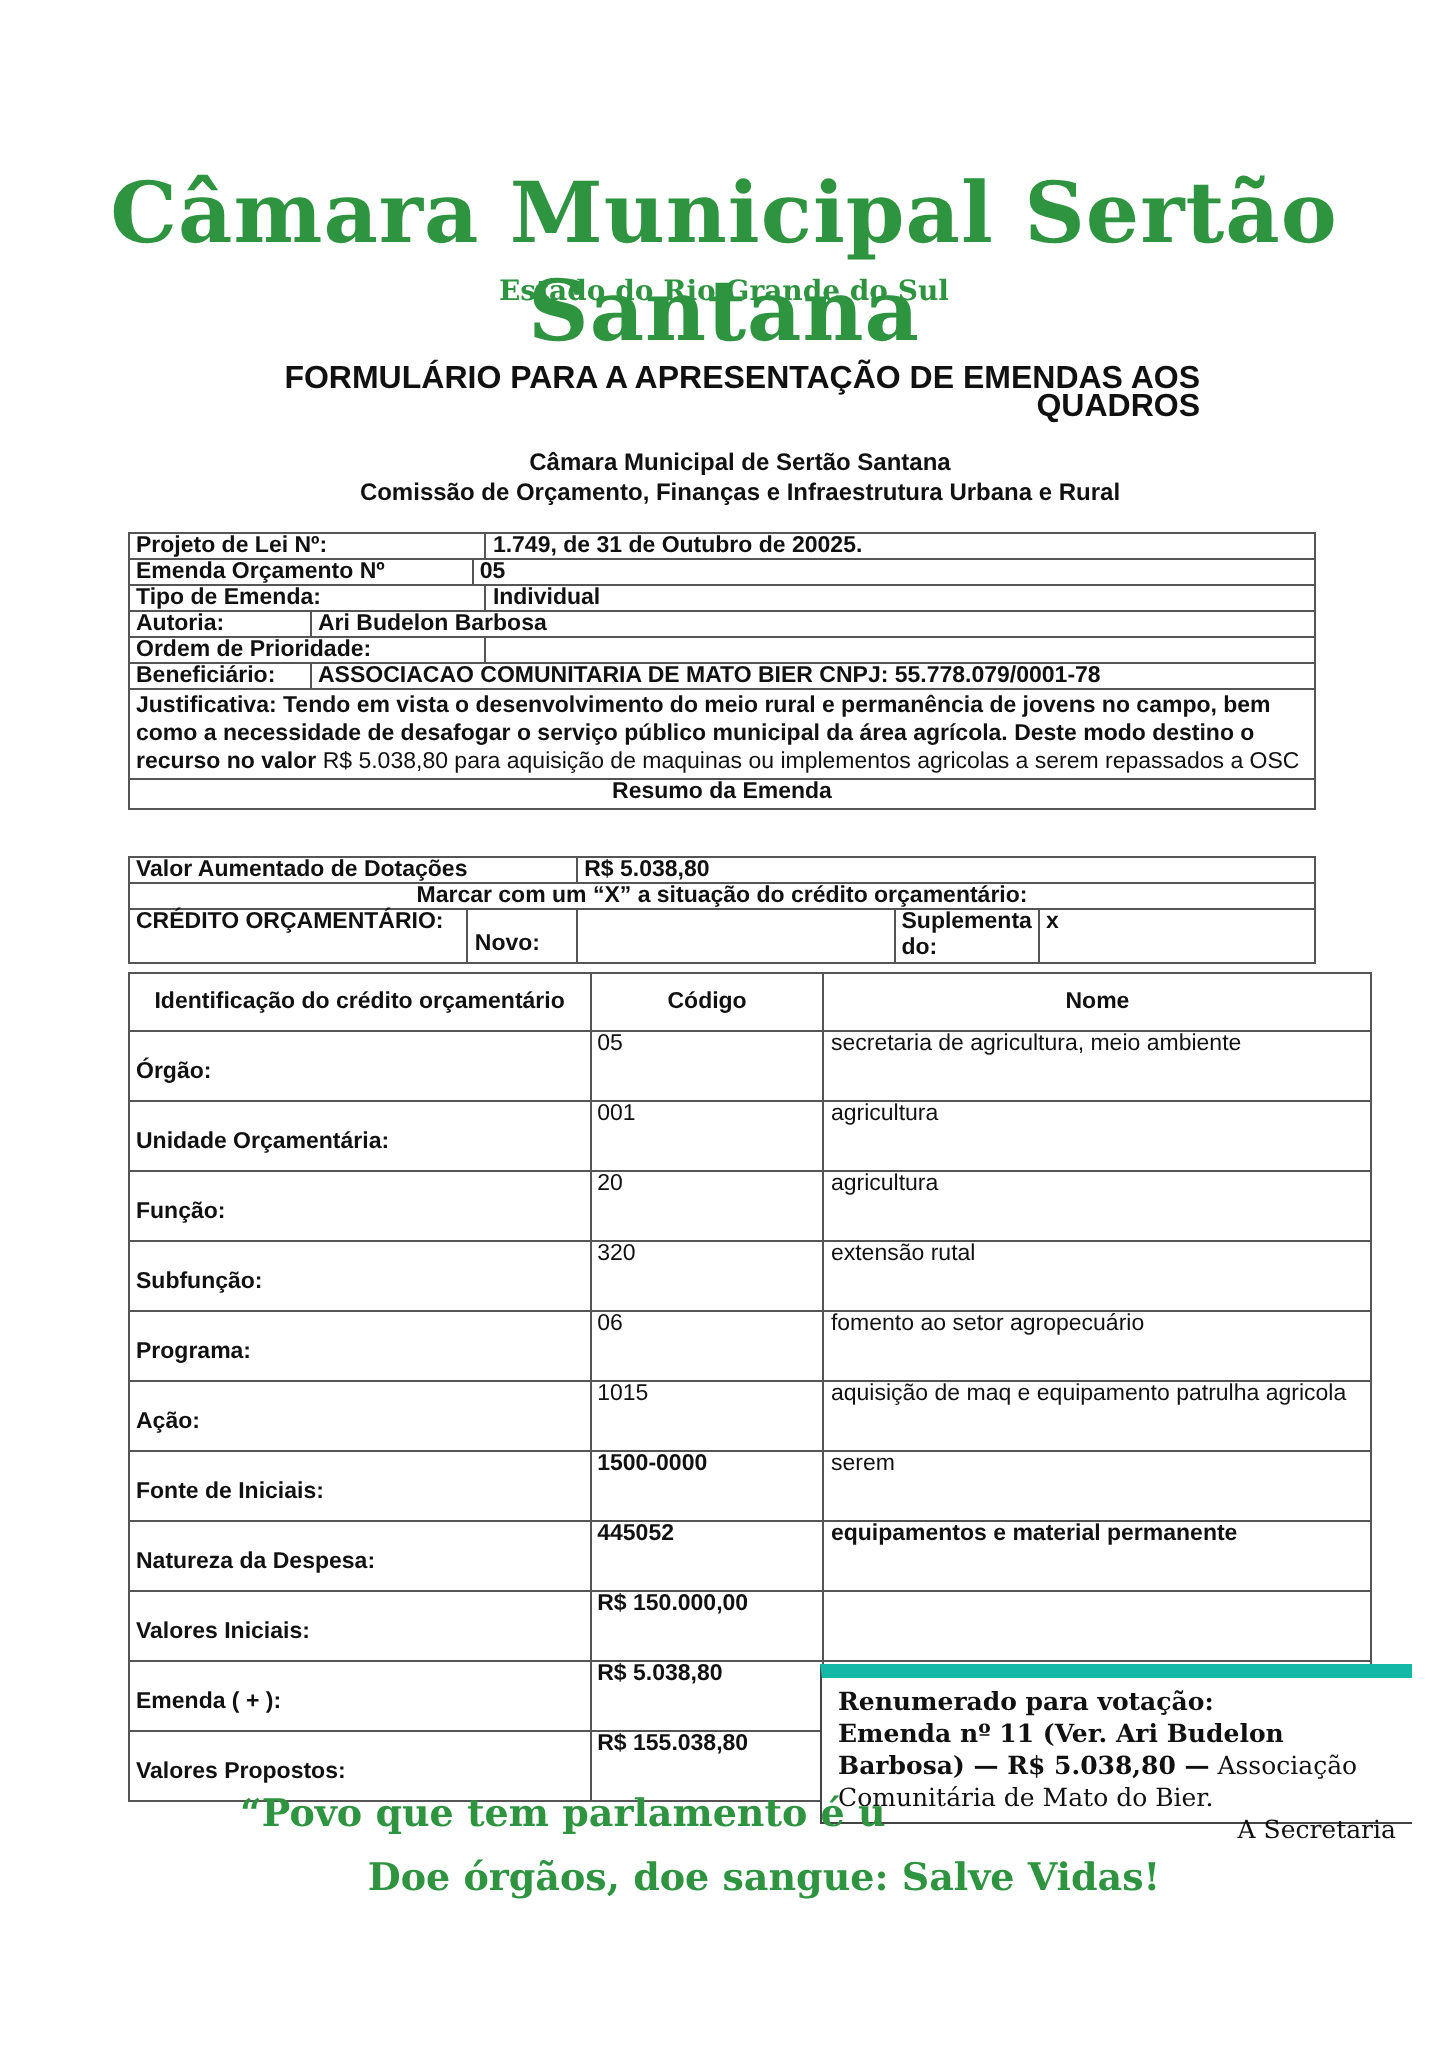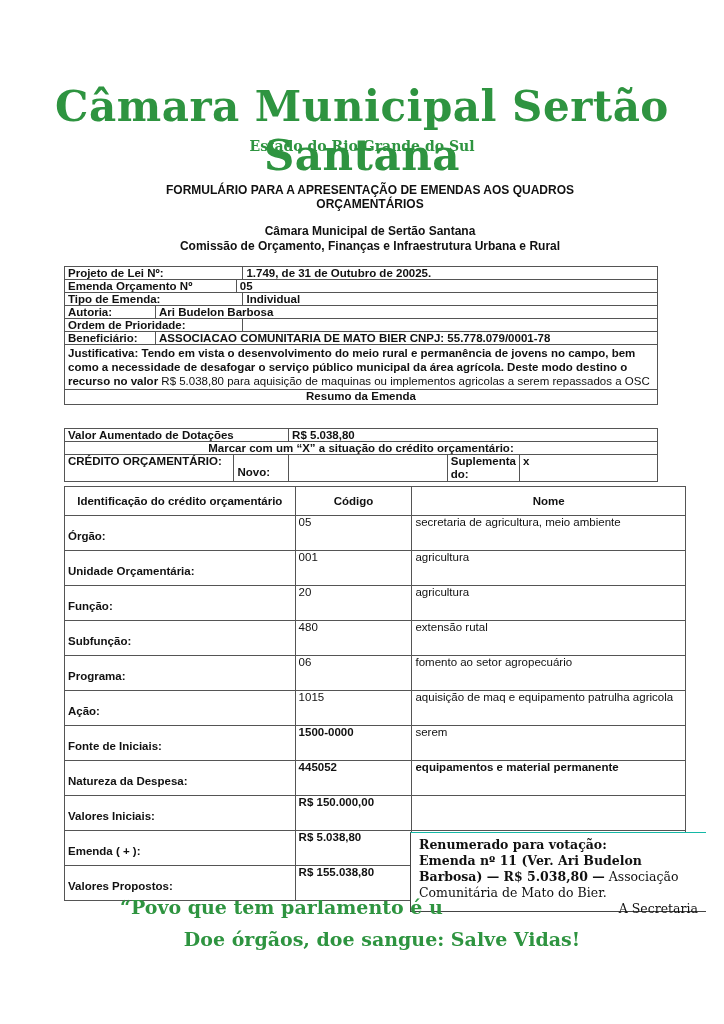--- a/index.html
+++ b/index.html
@@ -1,46 +1,45 @@
 <!DOCTYPE html>
 <html><head>
 <meta charset="utf-8">
 <style>
   html, body { margin:0; padding:0; }
   body { width:724px; height:1024px; background:#ffffff; position:relative; overflow:hidden; font-family:"Liberation Sans", sans-serif; color:#111; }
   .page { position:absolute; left:0; top:0; width:724px; height:1024px; }
   .title-main { position:absolute; left:0; width:724px; top:82px; text-align:center; font-family:"DejaVu Serif", serif; font-weight:bold; color:#2e9440; font-size:42px; letter-spacing:0.5px; }
   .title-sub { position:absolute; left:0; width:724px; top:138px; text-align:center; font-family:"DejaVu Serif", serif; font-weight:bold; color:#2e9440; font-size:14px; }
-  .form-title { position:absolute; left:140px; width:460px; top:183px; text-align:center; font-weight:bold; font-size:12px; line-height:14px; }
+  .form-title { position:absolute; left:140px; width:460px; top:183px; text-align:right; font-weight:bold; font-size:16px; line-height:14px; }
   .org { position:absolute; left:140px; width:460px; top:224px; text-align:center; font-weight:bold; font-size:12px; line-height:15px; }
   table { border-collapse:collapse; position:absolute; }
   td { border:1px solid #555; font-size:11.5px; padding:0 3px; vertical-align:top; }
   .t1 { left:64px; top:266px; width:594px; }
   .t1 td { font-weight:bold; height:12px; line-height:12px; }
   .b { font-weight:bold; }
   .n { font-weight:normal; }
   .center { text-align:center; }
   .t2 { left:64px; top:486px; width:622px; }
   .t2 td { height:28px; }
   .t2 td.lbl { font-weight:bold; vertical-align:middle; padding-top:6px; }
-  .note { position:absolute; left:410px; top:832px; width:296px; height:80px; border-left:1px solid #444; border-bottom:1px solid #444; border-top:1px solid #14b8a6; font-family:"DejaVu Serif", serif; font-size:12.5px; line-height:16px; padding:4px 8px; box-sizing:border-box; background:#fff; }
+  .note { position:absolute; left:410px; top:832px; width:296px; height:80px; border-left:1px solid #444; border-bottom:1px solid #444; border-top:7px solid #14b8a6; font-family:"DejaVu Serif", serif; font-size:12.5px; line-height:16px; padding:4px 8px; box-sizing:border-box; background:#fff; }
   .note .sig { text-align:right; }
   .motto1 { position:absolute; left:120px; top:896px; font-family:"DejaVu Serif", serif; font-weight:bold; color:#2e9440; font-size:19px; }
   .motto2 { position:absolute; left:0; width:724px; top:928px; text-align:center; padding-left:40px; box-sizing:border-box; font-family:"DejaVu Serif", serif; font-weight:bold; color:#2e9440; font-size:19px; }
 </style>
 </head>
 <body>
 
 <div class="page">
   <div class="title-main">Câmara Municipal Sertão Santana</div>
   <div class="title-sub">Estado do Rio Grande do Sul</div>
 
   <div class="form-title">
     <div>FORMULÁRIO PARA A APRESENTAÇÃO DE EMENDAS AOS QUADROS</div>
-    <div>ORÇAMENTÁRIOS</div>
   </div>
   <div class="org">
     <div>Câmara Municipal de Sertão Santana</div>
     <div>Comissão de Orçamento, Finanças e Infraestrutura Urbana e Rural</div>
   </div>
 
   <table class="t1">
     <colgroup>
       <col style="width:92px">
         <col style="width:86px">
@@ -129,21 +128,21 @@
       <td>001</td>
       <td>agricultura</td>
     </tr>
     <tr>
       <td class="lbl">Função:</td>
       <td>20</td>
       <td>agricultura</td>
     </tr>
     <tr>
       <td class="lbl">Subfunção:</td>
-      <td>480</td>
+      <td>320</td>
       <td>extensão rutal</td>
     </tr>
     <tr>
       <td class="lbl">Programa:</td>
       <td>06</td>
       <td>fomento ao setor agropecuário</td>
     </tr>
     <tr>
       <td class="lbl">Ação:</td>
       <td>1015</td>

